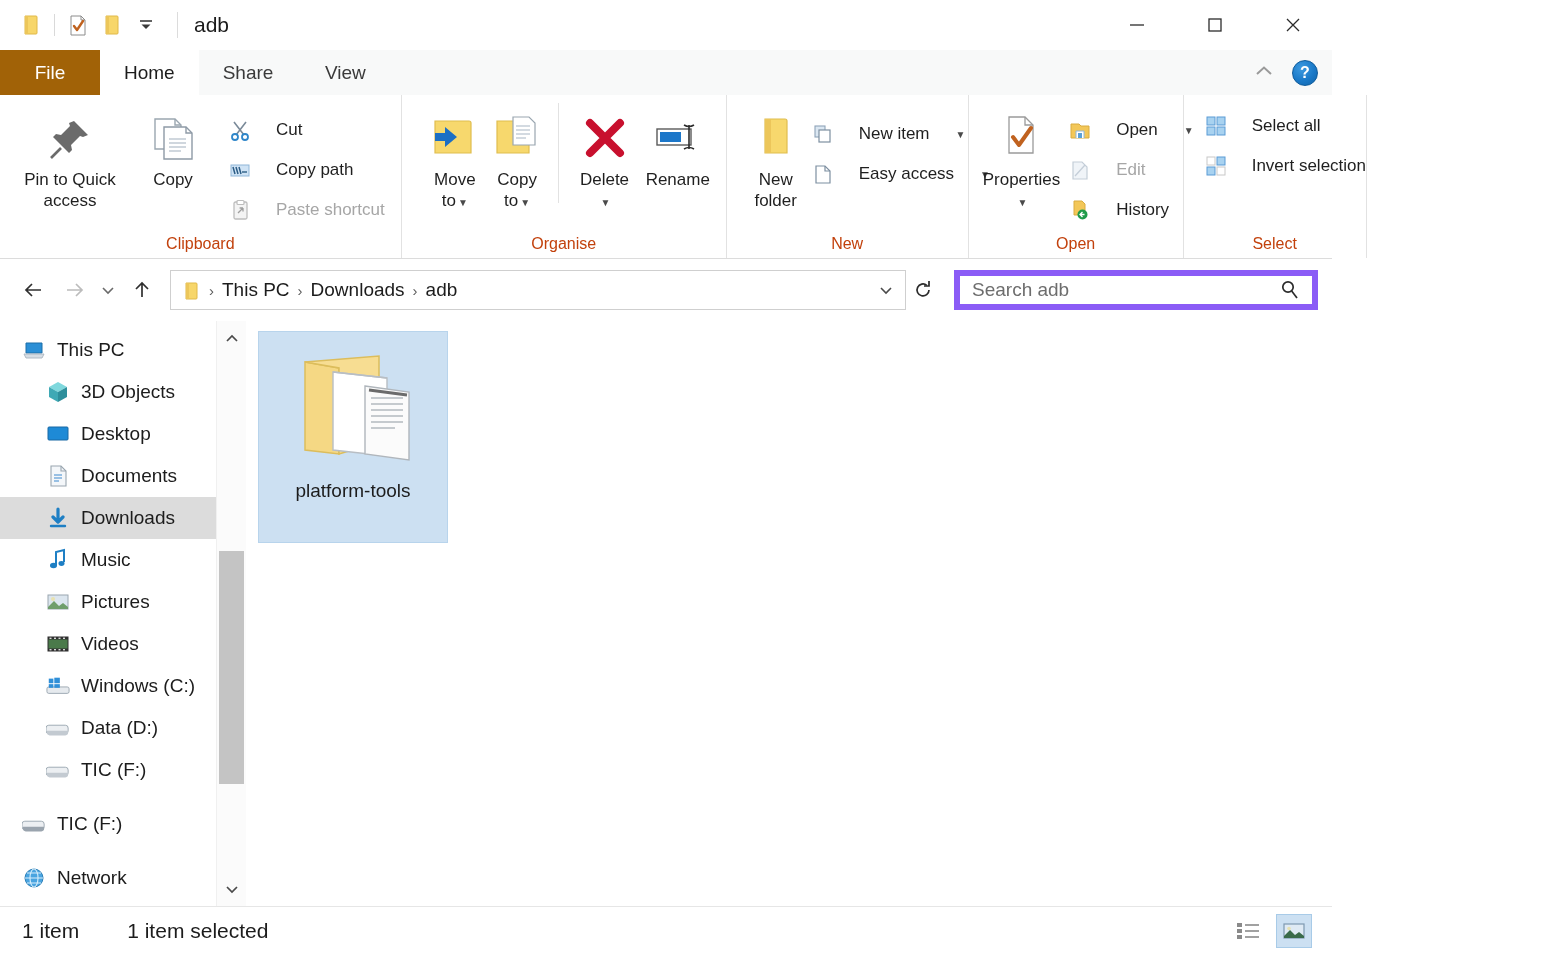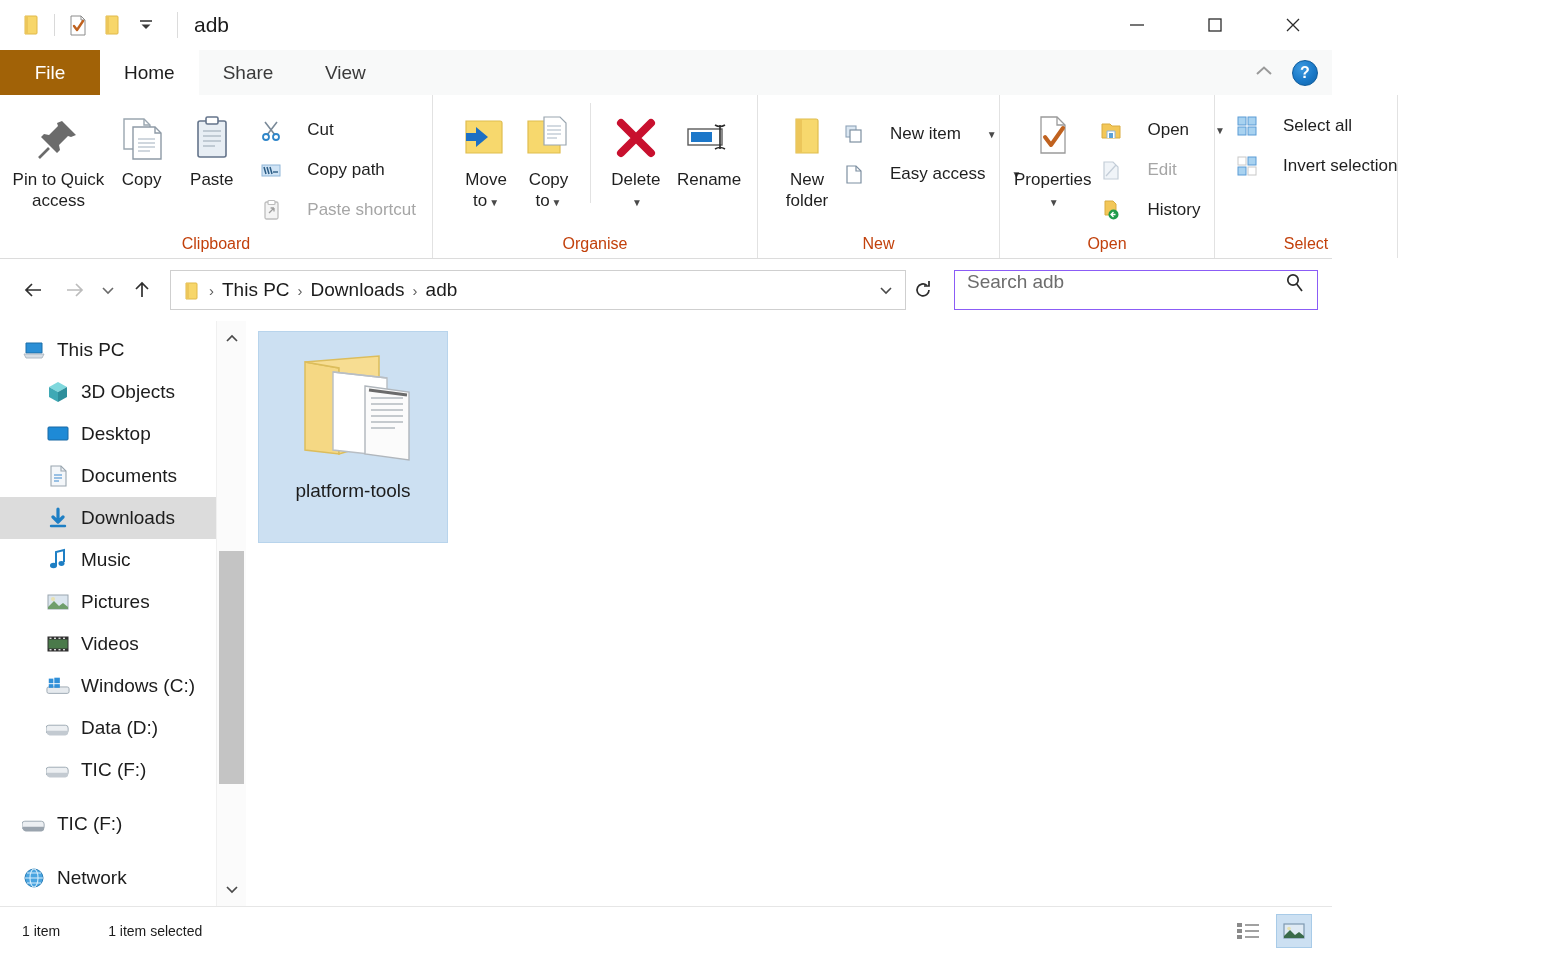--- a/index.html
+++ b/index.html
@@ -108,22 +108,22 @@
     border:1px solid #cfcfcf; background:#fff; display:flex; align-items:center;
     padding: 0 6px 0 8px;
   }
   .crumbs { display:flex; align-items:center; flex:1; gap:0; font-size:19px; color:#1c1c1c; }
   .crumb { padding: 0 6px; line-height:22px; }
   .crumb-sep { color:#5c5c5c; font-size:15px; padding:0 2px; }
   .addr-tools { display:flex; align-items:center; gap:2px; }
   .addr-ico { width:26px; height:32px; display:flex; align-items:center; justify-content:center; color:#3c3c3c; font-size:15px; }
   .refresh-btn { width:34px; height:40px; display:flex; align-items:center; justify-content:center; color:#2b2b2b; font-size:21px; }
   .searchbox {
-    flex:1; height:40px; margin-left: 14px; border:1px solid #8b5cf6; background:#fff;
-    display:flex; align-items:flex-start; padding: 0 10px 0 12px;
+    flex:1; height:40px; margin-left: 14px; border:6px solid #8b5cf6; background:#fff;
+    display:flex; align-items:center; padding: 0 10px 0 12px;
   }
   .searchbox .ph { flex:1; font-size:19px; color:#6d6d6d; }
 
   
   .content { flex:1; display:flex; min-height:0; background:#ffffff; }
   .sidebar {
     width: 246px; flex: 0 0 246px; background:#ffffff;
     padding-top: 8px; position:relative; overflow:hidden;
   }
   .tree-item {
@@ -153,21 +153,21 @@
   }
   .tile .folder-ico { width: 132px; height: 124px; }
   .tile .name { font-size:19px; color:#1c1c1c; margin-top: 14px; }
 
   
   .statusbar {
     height: 48px; flex:0 0 48px; background:#ffffff;
     border-top:1px solid #e6e6e6;
     display:flex; align-items:center; padding: 0 12px 0 22px;
   }
-  .st-text { font-size:14px; color:#1c1c1c; margin-right: 48px; }
+  .st-text { font-size:21px; color:#1c1c1c; margin-right: 48px; }
   .st-right { margin-left:auto; display:flex; align-items:center; gap: 10px; padding-right: 8px; }
   .viewbtn { width:36px; height:34px; display:flex; align-items:center; justify-content:center; }
   .viewbtn.active { background:#cce0f2; border:1px solid #a8cbe8; }
 </style>
 </head>
 <body>
 
 <div class="window">
 
   <div class="titlebar">
@@ -261,35 +261,20 @@
                 <path d="M21 26 h17"></path>
                   <path d="M21 30 h17"></path>
                   <path d="M21 34 h17"></path>
                   <path d="M21 38 h12"></path>
               </g>
             </svg>
           </div>
           <div class="lbl">Copy</div>
         </div>
 
-        <div class="big-btn" style="width:88px;">
-          <div class="ico">
-            <svg width="48" height="52" viewBox="0 0 48 52">
-              <rect x="10" y="8" width="28" height="36" rx="2" fill="#e8eef4" stroke="#64748b" stroke-width="1.6"></rect>
-              <rect x="18" y="4" width="12" height="7" rx="1.5" fill="#ffffff" stroke="#64748b" stroke-width="1.6"></rect>
-              <g stroke="#aab6c2" stroke-width="1.3">
-                <path d="M15 18 h18"></path>
-                  <path d="M15 23 h18"></path>
-                  <path d="M15 28 h18"></path>
-                  <path d="M15 33 h12"></path>
-              </g>
-            </svg>
-          </div>
-          <div class="lbl">Paste</div>
-        </div>
 
         <div class="small-col" style="margin-left:6px;">
           <div class="small-btn">
             <span class="tico">
               <svg width="22" height="22" viewBox="0 0 22 22">
                 <path d="M5 3 L15 16 M17 3 L7 16" stroke="#7a8a99" stroke-width="1.6" fill="none"></path>
                 <circle cx="6" cy="18" r="3" fill="none" stroke="#2f86c9" stroke-width="1.8"></circle>
                 <circle cx="16" cy="18" r="3" fill="none" stroke="#2f86c9" stroke-width="1.8"></circle>
               </svg>
             </span>

